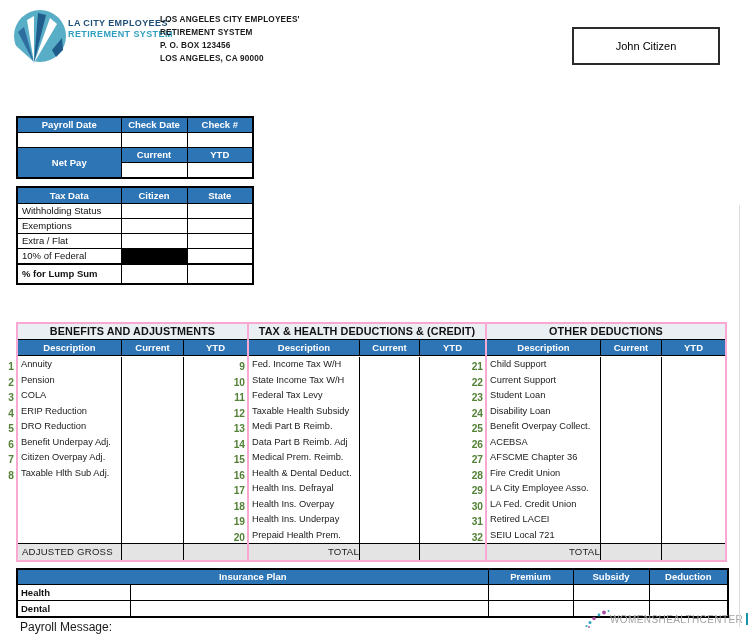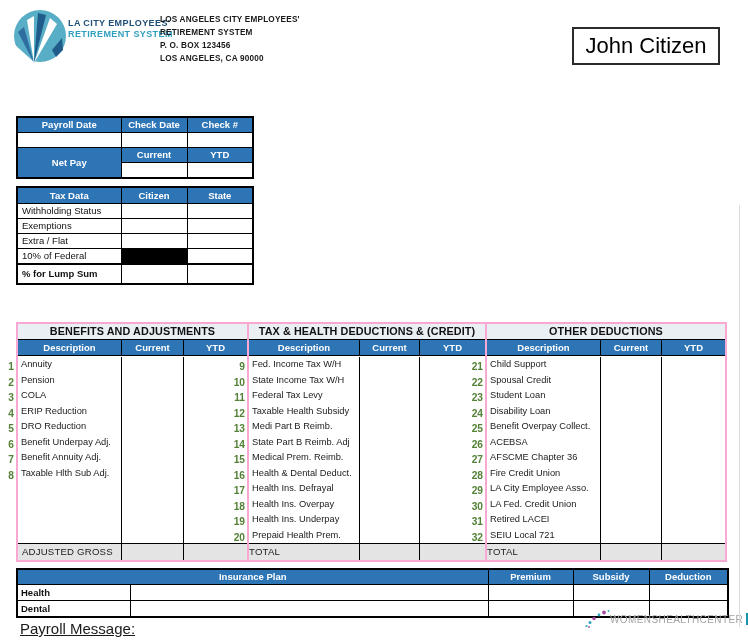--- a/index.html
+++ b/index.html
@@ -6,21 +6,21 @@
   body{width:748px;height:640px;position:relative;overflow:hidden;
        font-family:"Liberation Sans","DejaVu Sans",sans-serif;color:#111;}
   .abs{position:absolute;}
   
   .brand-main{font-size:23px;font-weight:bold;letter-spacing:1px;line-height:24px;}
   .brand-la{color:#1F4E79;} .brand-cers{color:#3EB1C8;}
   .brand-sub1{font-size:9px;font-weight:bold;color:#1F4E79;letter-spacing:.4px;margin-top:2px;}
   .brand-sub2{font-size:9px;font-weight:bold;color:#2E9FBE;letter-spacing:.4px;margin-top:1px;}
   .addr{font-size:8.2px;font-weight:bold;line-height:13px;color:#1a1a1a;letter-spacing:.2px;}
   .name-box{width:144px;height:34px;border:2px solid #2b2b2b;display:flex;align-items:center;justify-content:center;
-            font-size:22px;color:#000;background:#fff;}
+            font-size:11px;color:#000;background:#fff;}
   
   table.t{border-collapse:collapse;table-layout:fixed;}
   table.t,table.t td,table.t th{border:1px solid #000;}
   table.t{border:2px solid #000;}
   .blue{background:#2E75B6;color:#fff;font-weight:bold;font-size:9.5px;text-align:center;padding:0;}
   td.val{background:#fff;height:14px;font-size:9px;padding:0 3px;}
   td.lbl{background:#fff;font-size:9.5px;padding:1px 4px;text-align:left;}
   tr.thick td{border-top:2px solid #000;}
   td.blackcell{background:#000;}
   td.bold{font-weight:bold;}
@@ -35,38 +35,38 @@
   .sec-cols .ch + .ch{border-left:1px solid #000;}
   .sec-body{display:flex;height:187px;box-sizing:border-box;}
   .sec-body .bcol{box-sizing:border-box;}
   .sec-body .bcol + .bcol{border-left:1px solid #000;}
   .rowline{line-height:15.55px;font-size:9.3px;padding-left:3px;white-space:nowrap;color:#1a1a1a;}
   .sec-body{padding-top:1px;}
   .sec-foot{display:flex;height:17px;border-top:1px solid #000;box-sizing:border-box;background:#E4E4E4;}
   .sec-foot .fc{box-sizing:border-box;height:100%;}
   .sec-foot .fc + .fc{border-left:1px solid #000;}
   .foot-label{font-size:9.6px;line-height:15px;padding-left:4px;letter-spacing:.2px;color:#1a1a1a;}
-  .foot-label.center{text-align:left;padding-left:0;}
+  .foot-label.center{text-align:right;padding-left:0;}
   .nums{position:absolute;left:-26px;top:35px;width:22px;text-align:right;}
   .nums .num{line-height:15.55px;font-size:10.2px;font-weight:bold;color:#538135;}
   
   .sec0{left:0;width:233px;}
   .sec1{left:231px;width:240px;}
   .sec2{left:469px;width:242px;}
   .sec0 .w-desc{width:103px;} .sec0 .w-cur{width:62px;} .sec0 .w-ytd{width:64px;}
   .sec1 .w-desc{width:110px;} .sec1 .w-cur{width:60px;} .sec1 .w-ytd{width:66px;}
   .sec2 .w-desc{width:113px;} .sec2 .w-cur{width:61px;} .sec2 .w-ytd{width:64px;}
   
   table.ins{border-collapse:collapse;table-layout:fixed;width:711px;}
   table.ins,table.ins td,table.ins th{border:1px solid #000;}
   table.ins{border:2px solid #000;}
   table.ins td{height:13px;background:#fff;}
   td.ins-lbl{font-size:9.5px;font-weight:bold;padding:0 3px;}
   
-  .pmsg{font-size:15px;color:#1a1a1a;text-decoration:underline;}
+  .pmsg{font-size:12px;color:#1a1a1a;}
   .wm{display:flex;align-items:center;}
   .wm-text{font-size:10px;color:#A3A3A3;letter-spacing:.4px;}
   .wm-badge{background:#1793AB;color:#fff;font-size:9px;font-weight:bold;padding:1px 3px;margin-left:3px;}
   .edge-line{width:1px;background:#DCDCDC;}
 </style>
 </head>
 <body>
 
 <svg class="abs" style="left:14px;top:10px;" width="52" height="54" viewBox="0 0 52 54">
   <circle cx="26" cy="26" r="26" fill="#58AEC6"></circle>
@@ -173,21 +173,21 @@
       <div class="ch w-ytd">YTD</div>
     </div>
     <div class="sec-body">
       <div class="bcol w-desc">
           <div class="rowline">Annuity</div>
           <div class="rowline">Pension</div>
           <div class="rowline">COLA</div>
           <div class="rowline">ERIP Reduction</div>
           <div class="rowline">DRO Reduction</div>
           <div class="rowline">Benefit Underpay Adj.</div>
-          <div class="rowline">Benefit Annuity Adj.</div>
+          <div class="rowline">Citizen Overpay Adj.</div>
           <div class="rowline">Taxable Hlth Sub Adj.</div>
         </div>
       <div class="bcol w-cur"></div>
       <div class="bcol w-ytd"></div>
     </div>
     <div class="sec-foot">
       <div class="fc w-desc foot-label">ADJUSTED GROSS</div>
       <div class="fc w-cur"></div>
       <div class="fc w-ytd"></div>
     </div>
@@ -210,21 +210,21 @@
       <div class="ch w-cur">Current</div>
       <div class="ch w-ytd">YTD</div>
     </div>
     <div class="sec-body">
       <div class="bcol w-desc">
           <div class="rowline">Fed. Income Tax W/H</div>
           <div class="rowline">State Income Tax  W/H</div>
           <div class="rowline">Federal Tax Levy</div>
           <div class="rowline">Taxable Health Subsidy</div>
           <div class="rowline">Medi Part B Reimb.</div>
-          <div class="rowline">State Part B Reimb. Adj</div>
+          <div class="rowline">Data Part B Reimb. Adj</div>
           <div class="rowline">Medical Prem. Reimb.</div>
           <div class="rowline">Health &amp; Dental Deduct.</div>
           <div class="rowline">Health Ins. Defrayal</div>
           <div class="rowline">Health Ins. Overpay</div>
           <div class="rowline">Health Ins. Underpay</div>
           <div class="rowline">Prepaid Health Prem.</div>
         </div>
       <div class="bcol w-cur"></div>
       <div class="bcol w-ytd"></div>
     </div>
@@ -252,21 +252,21 @@
   <div class="sec sec2">
     <div class="sec-title">OTHER DEDUCTIONS</div>
     <div class="sec-cols">
       <div class="ch w-desc">Description</div>
       <div class="ch w-cur">Current</div>
       <div class="ch w-ytd">YTD</div>
     </div>
     <div class="sec-body">
       <div class="bcol w-desc">
           <div class="rowline">Child Support</div>
-          <div class="rowline">Spousal Credit</div>
+          <div class="rowline">Current Support</div>
           <div class="rowline">Student Loan</div>
           <div class="rowline">Disability Loan</div>
           <div class="rowline">Benefit Overpay Collect.</div>
           <div class="rowline">ACEBSA</div>
           <div class="rowline">AFSCME Chapter 36</div>
           <div class="rowline">Fire Credit Union</div>
           <div class="rowline">LA City Employee Asso.</div>
           <div class="rowline">LA Fed. Credit Union</div>
           <div class="rowline">Retired LACEI</div>
           <div class="rowline">SEIU Local 721</div>

